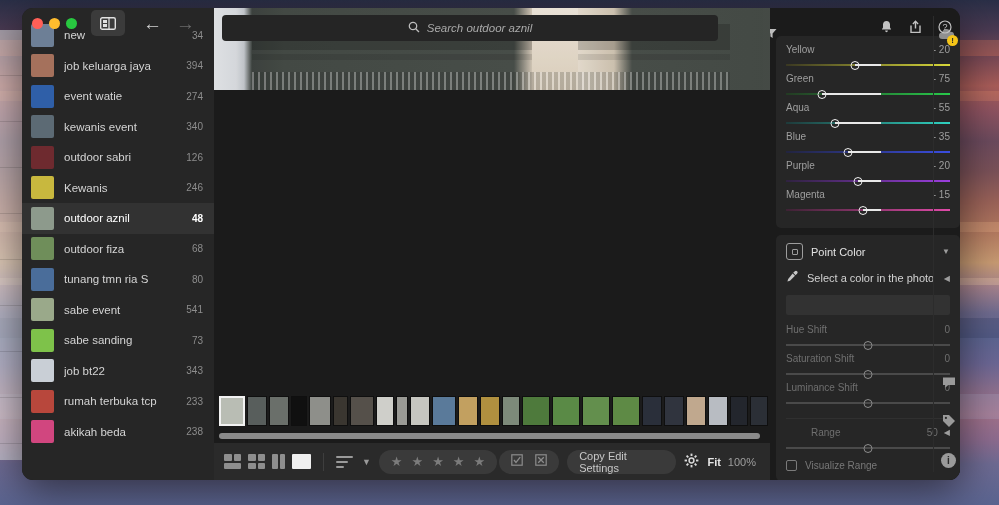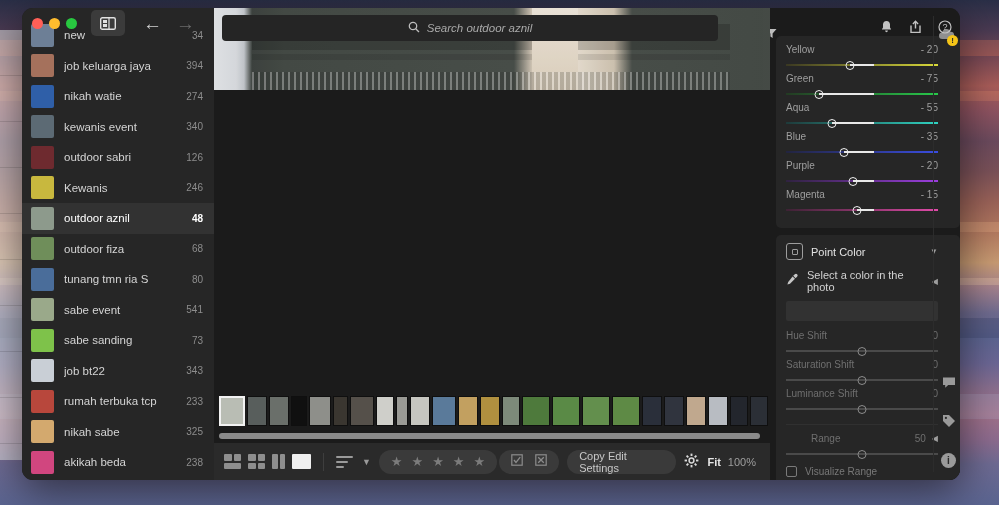--- a/index.html
+++ b/index.html
@@ -272,21 +272,21 @@
     flex-shrink: 0;
     display: flex; flex-direction: column;
     padding: 0 0 0 6px;
     overflow: hidden;
     position: relative;
   }
   .rp-card {
     background: #262626;
     border-radius: 5px;
     margin-bottom: 7px;
-    padding: 8px 22px 10px 10px;
+    padding: 8px 10px 10px 10px;
   }
   .slider-row { margin-bottom: 2px; }
   .slider-head {
     display: flex; justify-content: space-between; align-items: baseline;
     margin-bottom: 3px;
   }
   .slider-label { color: #9f9f9f; font-size: 10px; }
   .slider-val { color: #9f9f9f; font-size: 10px; }
   .slider-track {
     position: relative;
@@ -449,21 +449,21 @@
           <div class="album-name">new</div>
           <div class="album-count">34</div>
         </div>
         <div class="album-row">
           <div class="album-thumb" style="background: rgb(165, 113, 92);"></div>
           <div class="album-name">job keluarga jaya</div>
           <div class="album-count">394</div>
         </div>
         <div class="album-row">
           <div class="album-thumb" style="background: rgb(47, 95, 168);"></div>
-          <div class="album-name">nikah watie</div>
+          <div class="album-name">event watie</div>
           <div class="album-count">274</div>
         </div>
         <div class="album-row">
           <div class="album-thumb" style="background: rgb(92, 106, 116);"></div>
           <div class="album-name">kewanis event</div>
           <div class="album-count">340</div>
         </div>
         <div class="album-row">
           <div class="album-thumb" style="background: rgb(110, 42, 47);"></div>
           <div class="album-name">outdoor sabri</div>
@@ -501,25 +501,20 @@
         </div>
         <div class="album-row">
           <div class="album-thumb" style="background: rgb(201, 207, 214);"></div>
           <div class="album-name">job bt22</div>
           <div class="album-count">343</div>
         </div>
         <div class="album-row">
           <div class="album-thumb" style="background: rgb(184, 71, 60);"></div>
           <div class="album-name">rumah terbuka tcp</div>
           <div class="album-count">233</div>
-        </div>
-        <div class="album-row">
-          <div class="album-thumb" style="background: rgb(211, 169, 110);"></div>
-          <div class="album-name">nikah sabe</div>
-          <div class="album-count">325</div>
         </div>
         <div class="album-row">
           <div class="album-thumb" style="background: rgb(209, 70, 127);"></div>
           <div class="album-name">akikah beda</div>
           <div class="album-count">238</div>
         </div>
       </div>
 
     <div id="center">
 

